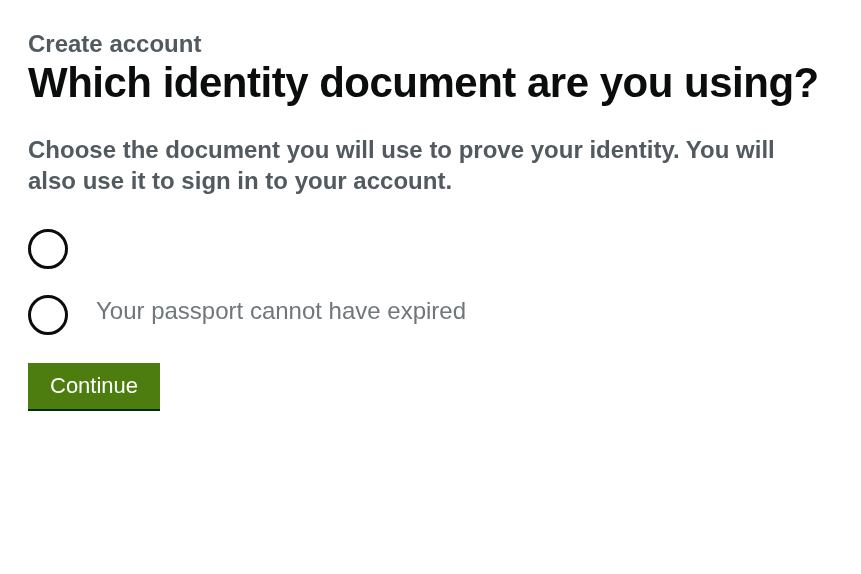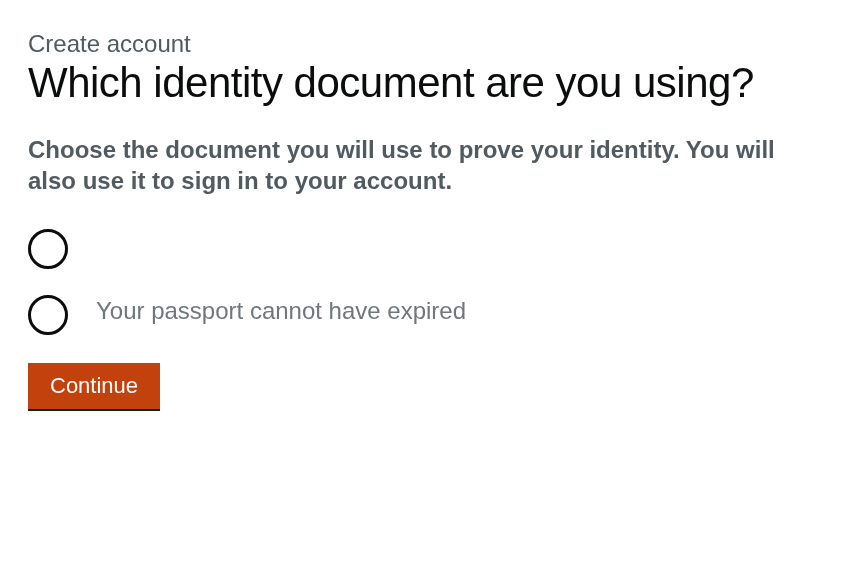--- a/index.html
+++ b/index.html
@@ -10,26 +10,26 @@
     body {
       font-family: "Helvetica Neue", Arial, sans-serif;
       background: #ffffff;
       width: 861px;
       height: 574px;
       padding: 30px 28px;
     }
     .caption {
       font-size: 24px;
       color: #505a5f;
-      font-weight: 400;
+      font-weight: 700;
       margin-bottom: 2px;
     }
     .heading {
       font-size: 42px;
-      font-weight: 400;
+      font-weight: 700;
       color: #0b0c0c;
       line-height: 1.1;
       letter-spacing: -0.5px;
       margin-bottom: 28px;
     }
     .description {
       font-size: 24px;
       color: #505a5f;
       line-height: 1.3;
       margin-bottom: 30px;
@@ -65,21 +65,21 @@
       cursor: pointer;
       display: block;
       margin-bottom: 6px;
     }
     .radio-hint {
       font-size: 24px;
       color: #6f777b;
       font-weight: 400;
     }
     .continue-button {
-      background: #c2410c;
+      background: #4d7c0f;
       color: #ffffff;
       border: none;
       font-size: 22px;
       font-weight: 400;
       padding: 10px 22px;
       cursor: pointer;
       box-shadow: 0 2px 0 #002d18;
       font-family: inherit;
     }
   </style>

